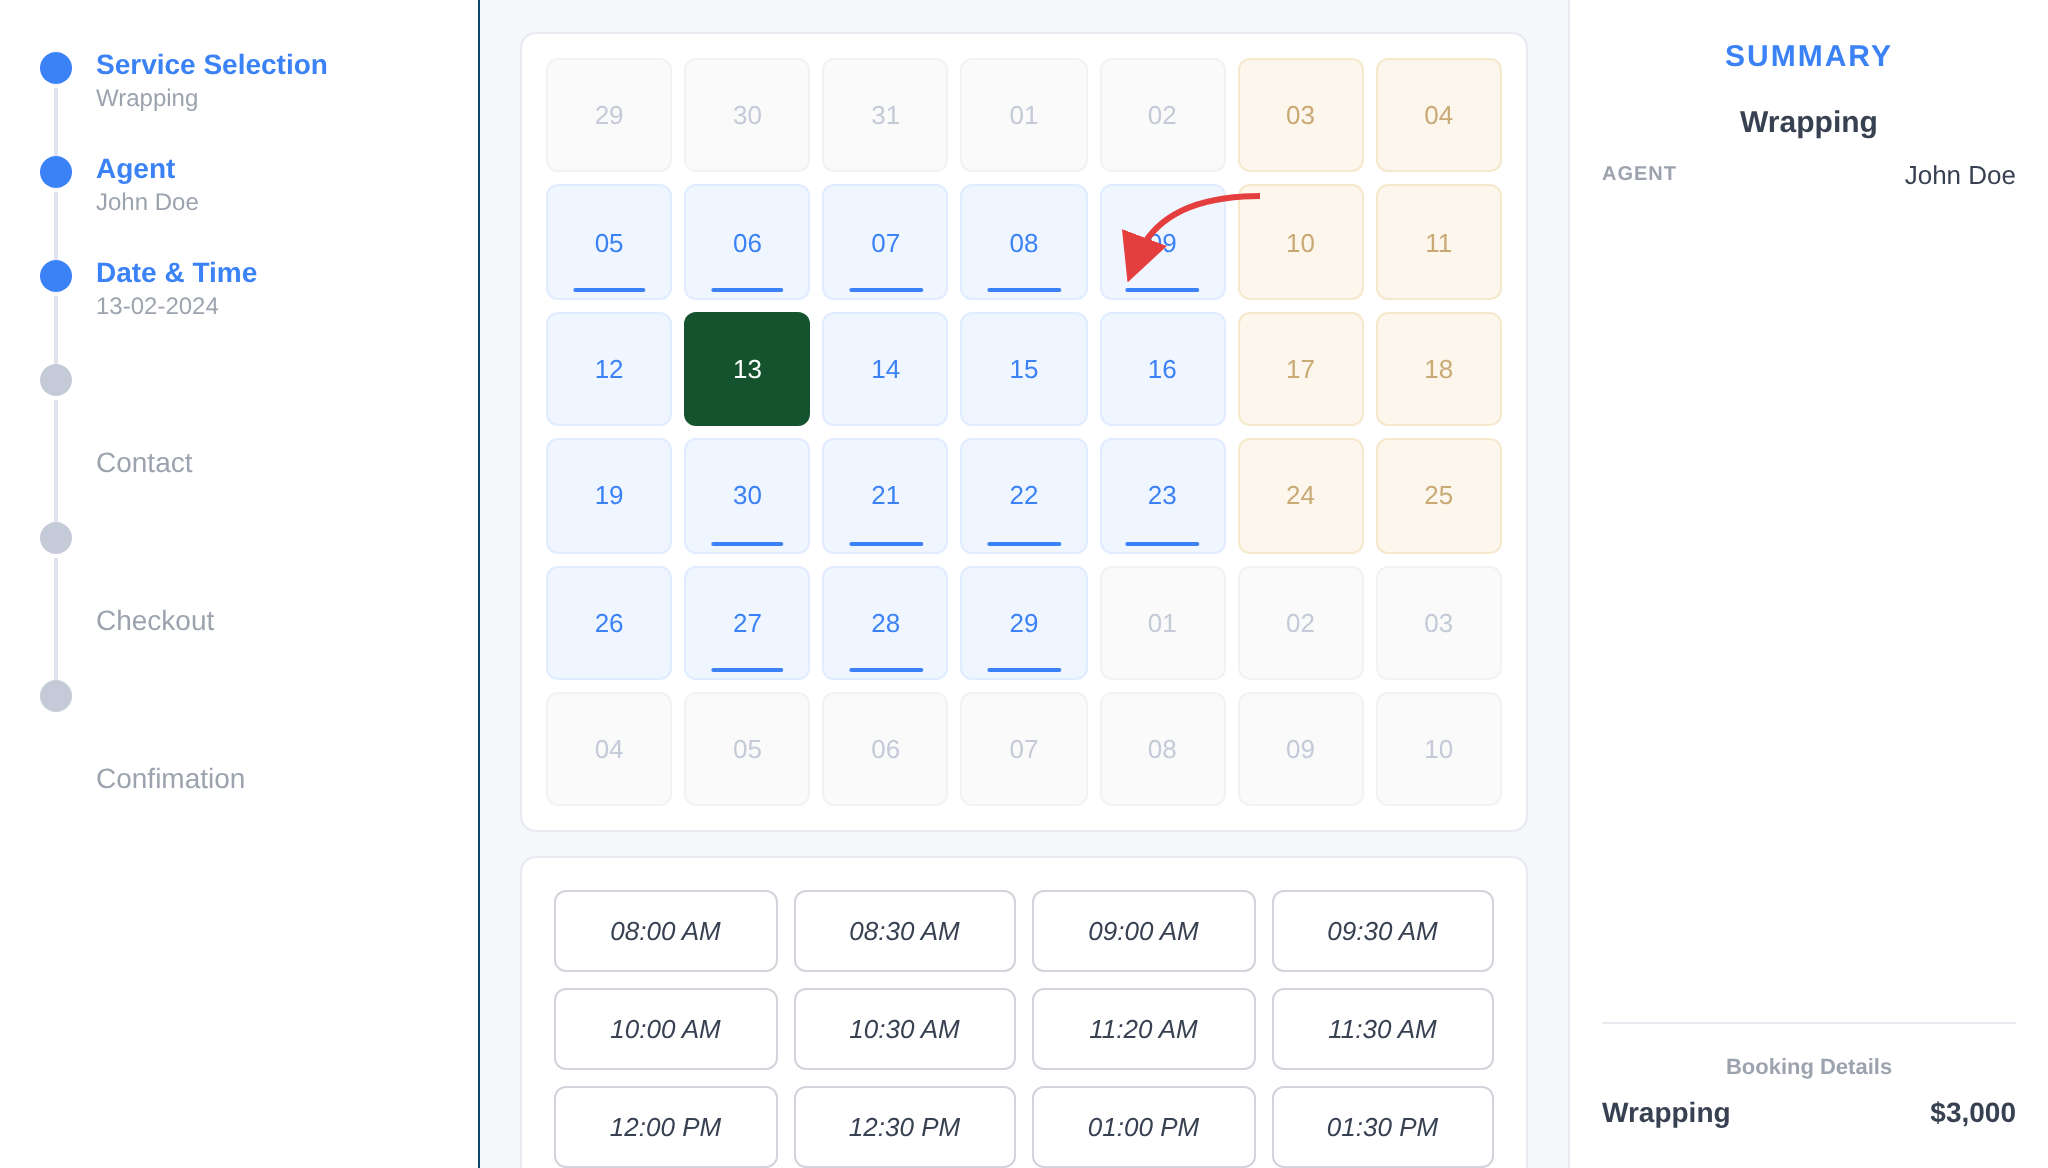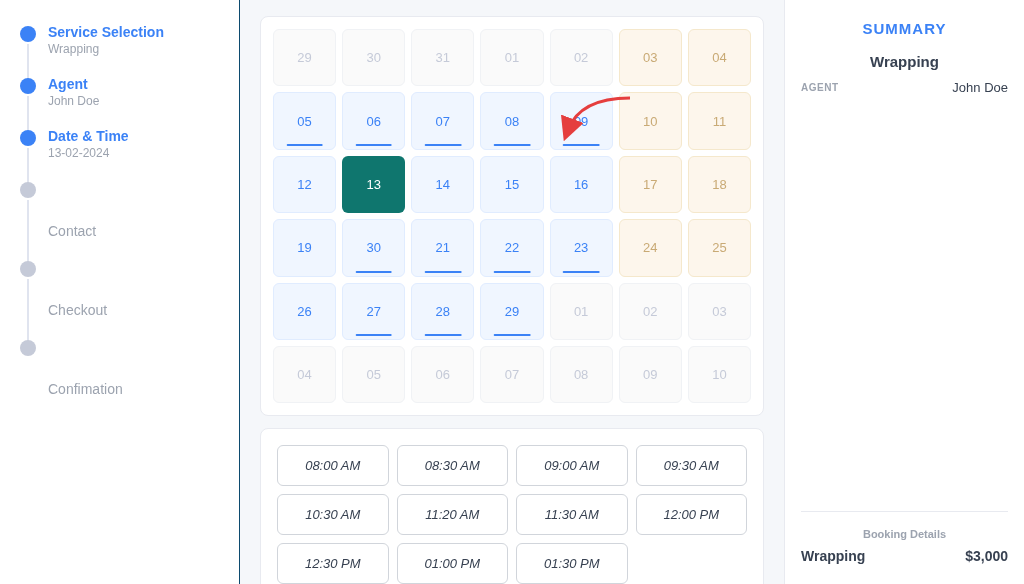--- a/index.html
+++ b/index.html
@@ -103,21 +103,21 @@
       position: absolute;
       bottom: 3px;
       left: 50%;
       transform: translateX(-50%);
       width: 60%;
       height: 2px;
       background: #3b82f6;
       border-radius: 2px;
     }
     .cal-cell.selected {
-      background: #0f766e;
+      background: #14532d;
       color: #fff;
       border: none;
     }
     .cal-cell.weekend { background: #fdf6ec; color: #c9aa75; border: 1px solid #f5e8cc; }
 
     
     .calendar-wrapper { position: relative; }
 
     
     .time-section {
@@ -325,20 +325,21 @@
       <path d="M80,10 Q30,10 18,42" stroke="#e53e3e" stroke-width="3" fill="none" marker-end="url(#arrowhead)"></path>
     </svg>
   </div>
 
   <div class="time-section">
     <div class="time-grid" id="time-grid">
     <div class="time-cell">08:00 AM</div>
         <div class="time-cell">08:30 AM</div>
         <div class="time-cell">09:00 AM</div>
         <div class="time-cell">09:30 AM</div>
+        <div class="time-cell">10:00 AM</div>
         <div class="time-cell">10:30 AM</div>
         <div class="time-cell">11:20 AM</div>
         <div class="time-cell">11:30 AM</div>
         <div class="time-cell">12:00 PM</div>
         <div class="time-cell">12:30 PM</div>
         <div class="time-cell">01:00 PM</div>
         <div class="time-cell">01:30 PM</div>
       </div>
 
     <div style="position:relative; height:0;">

